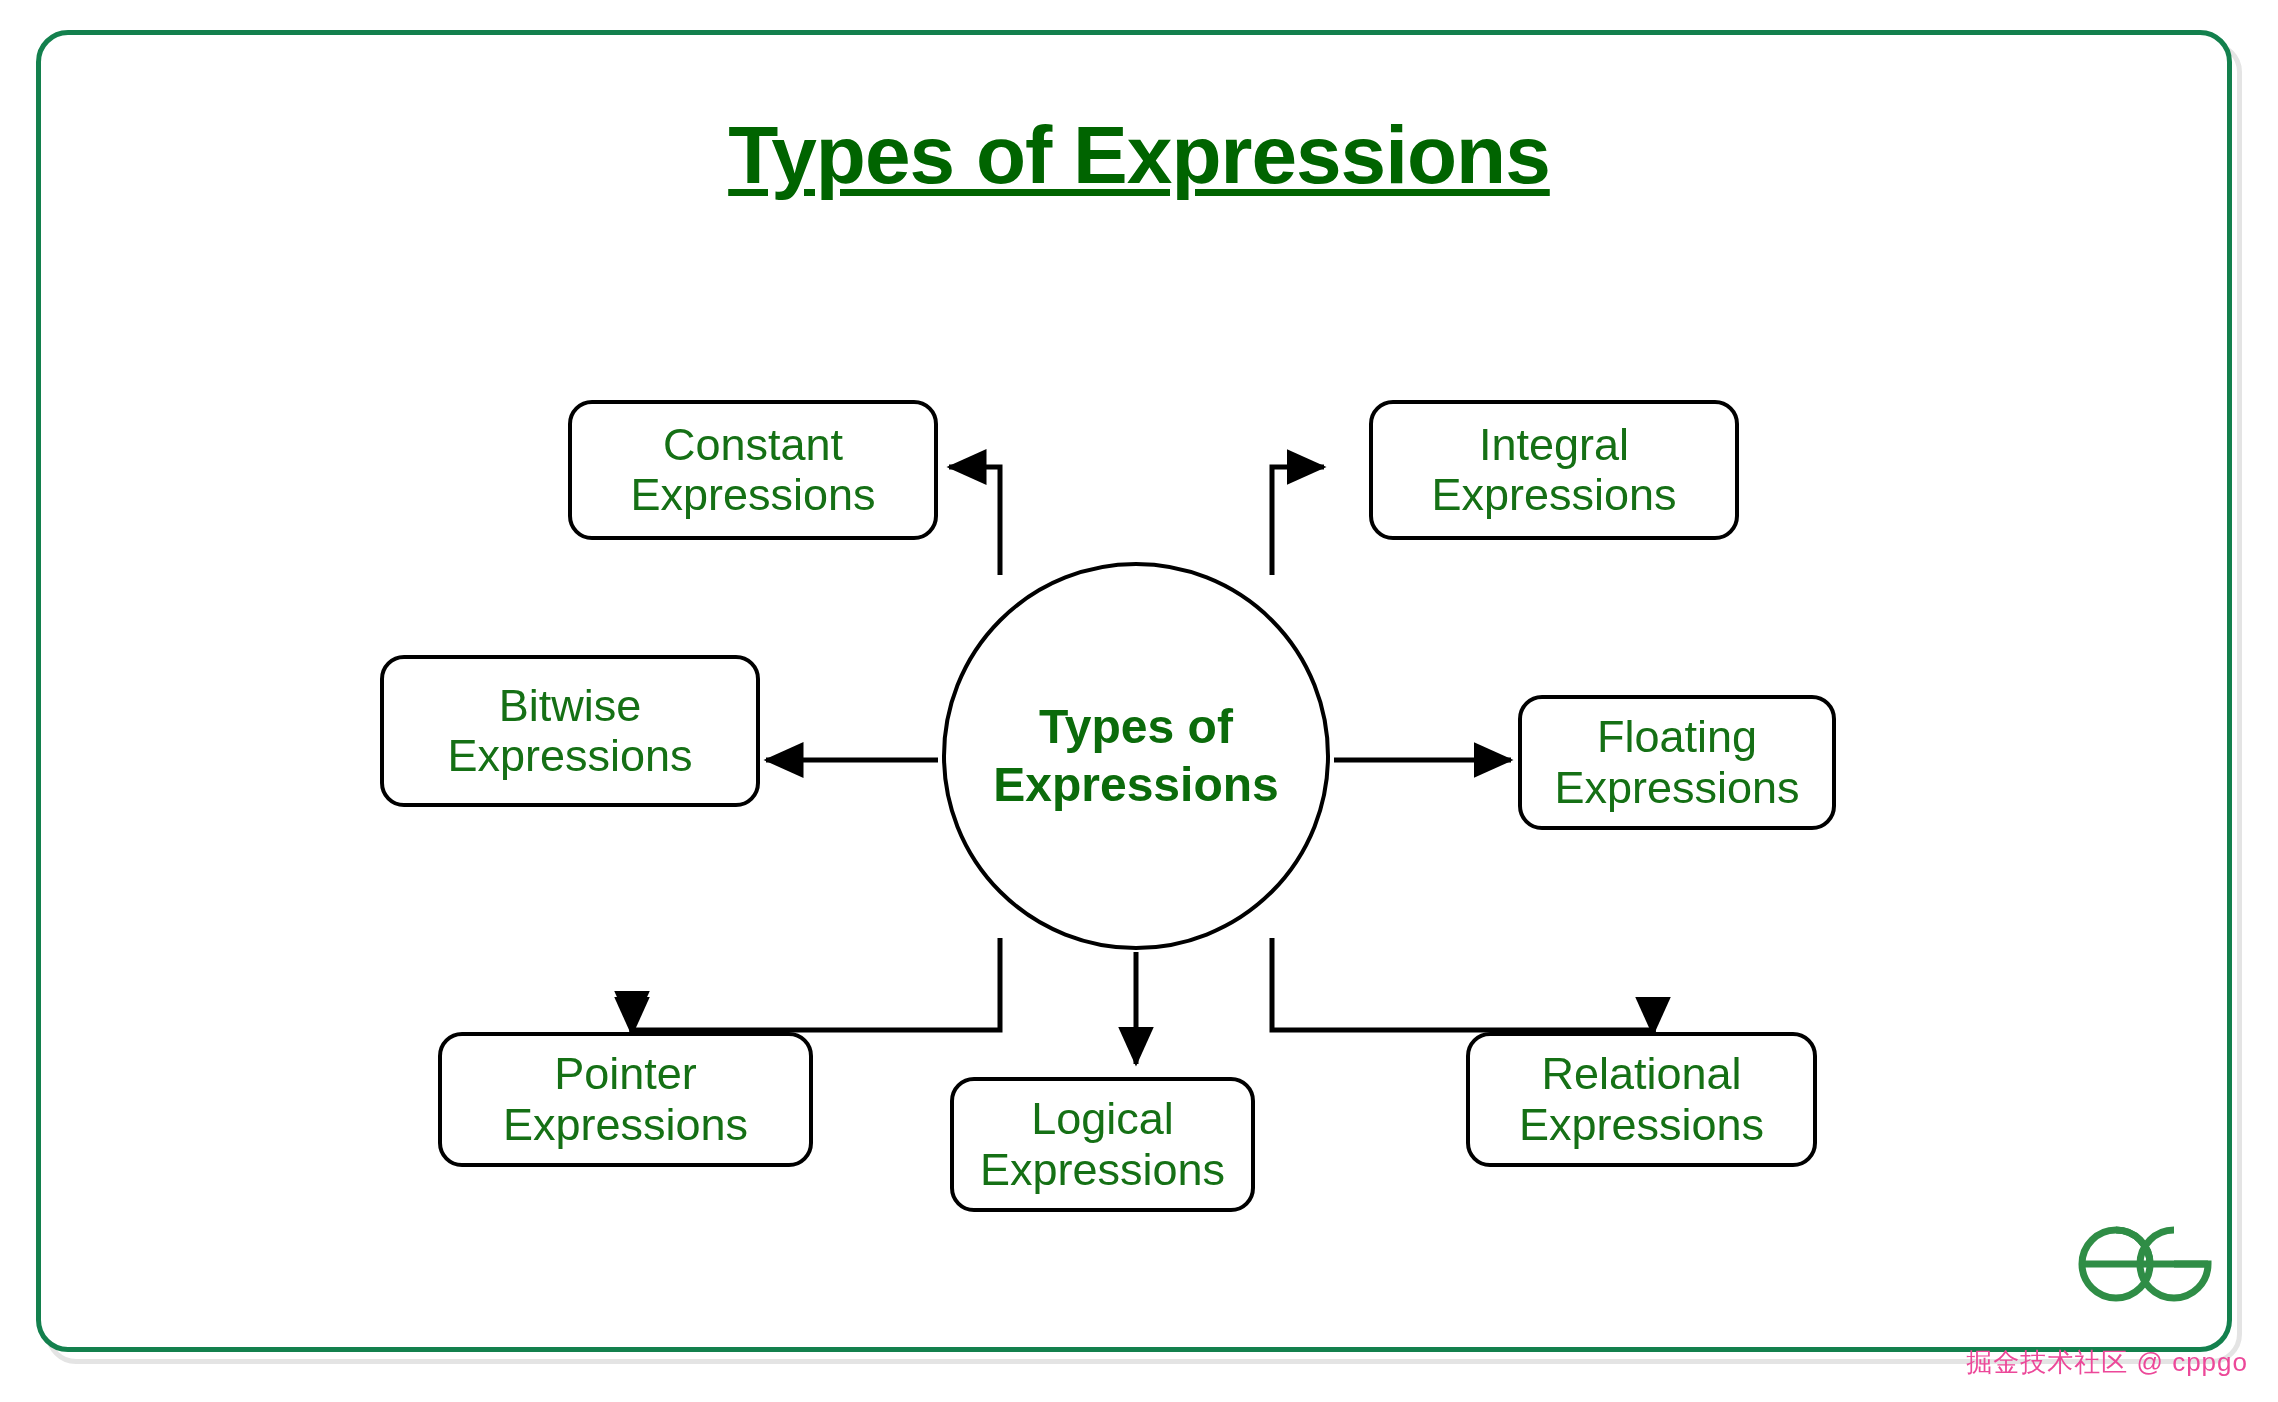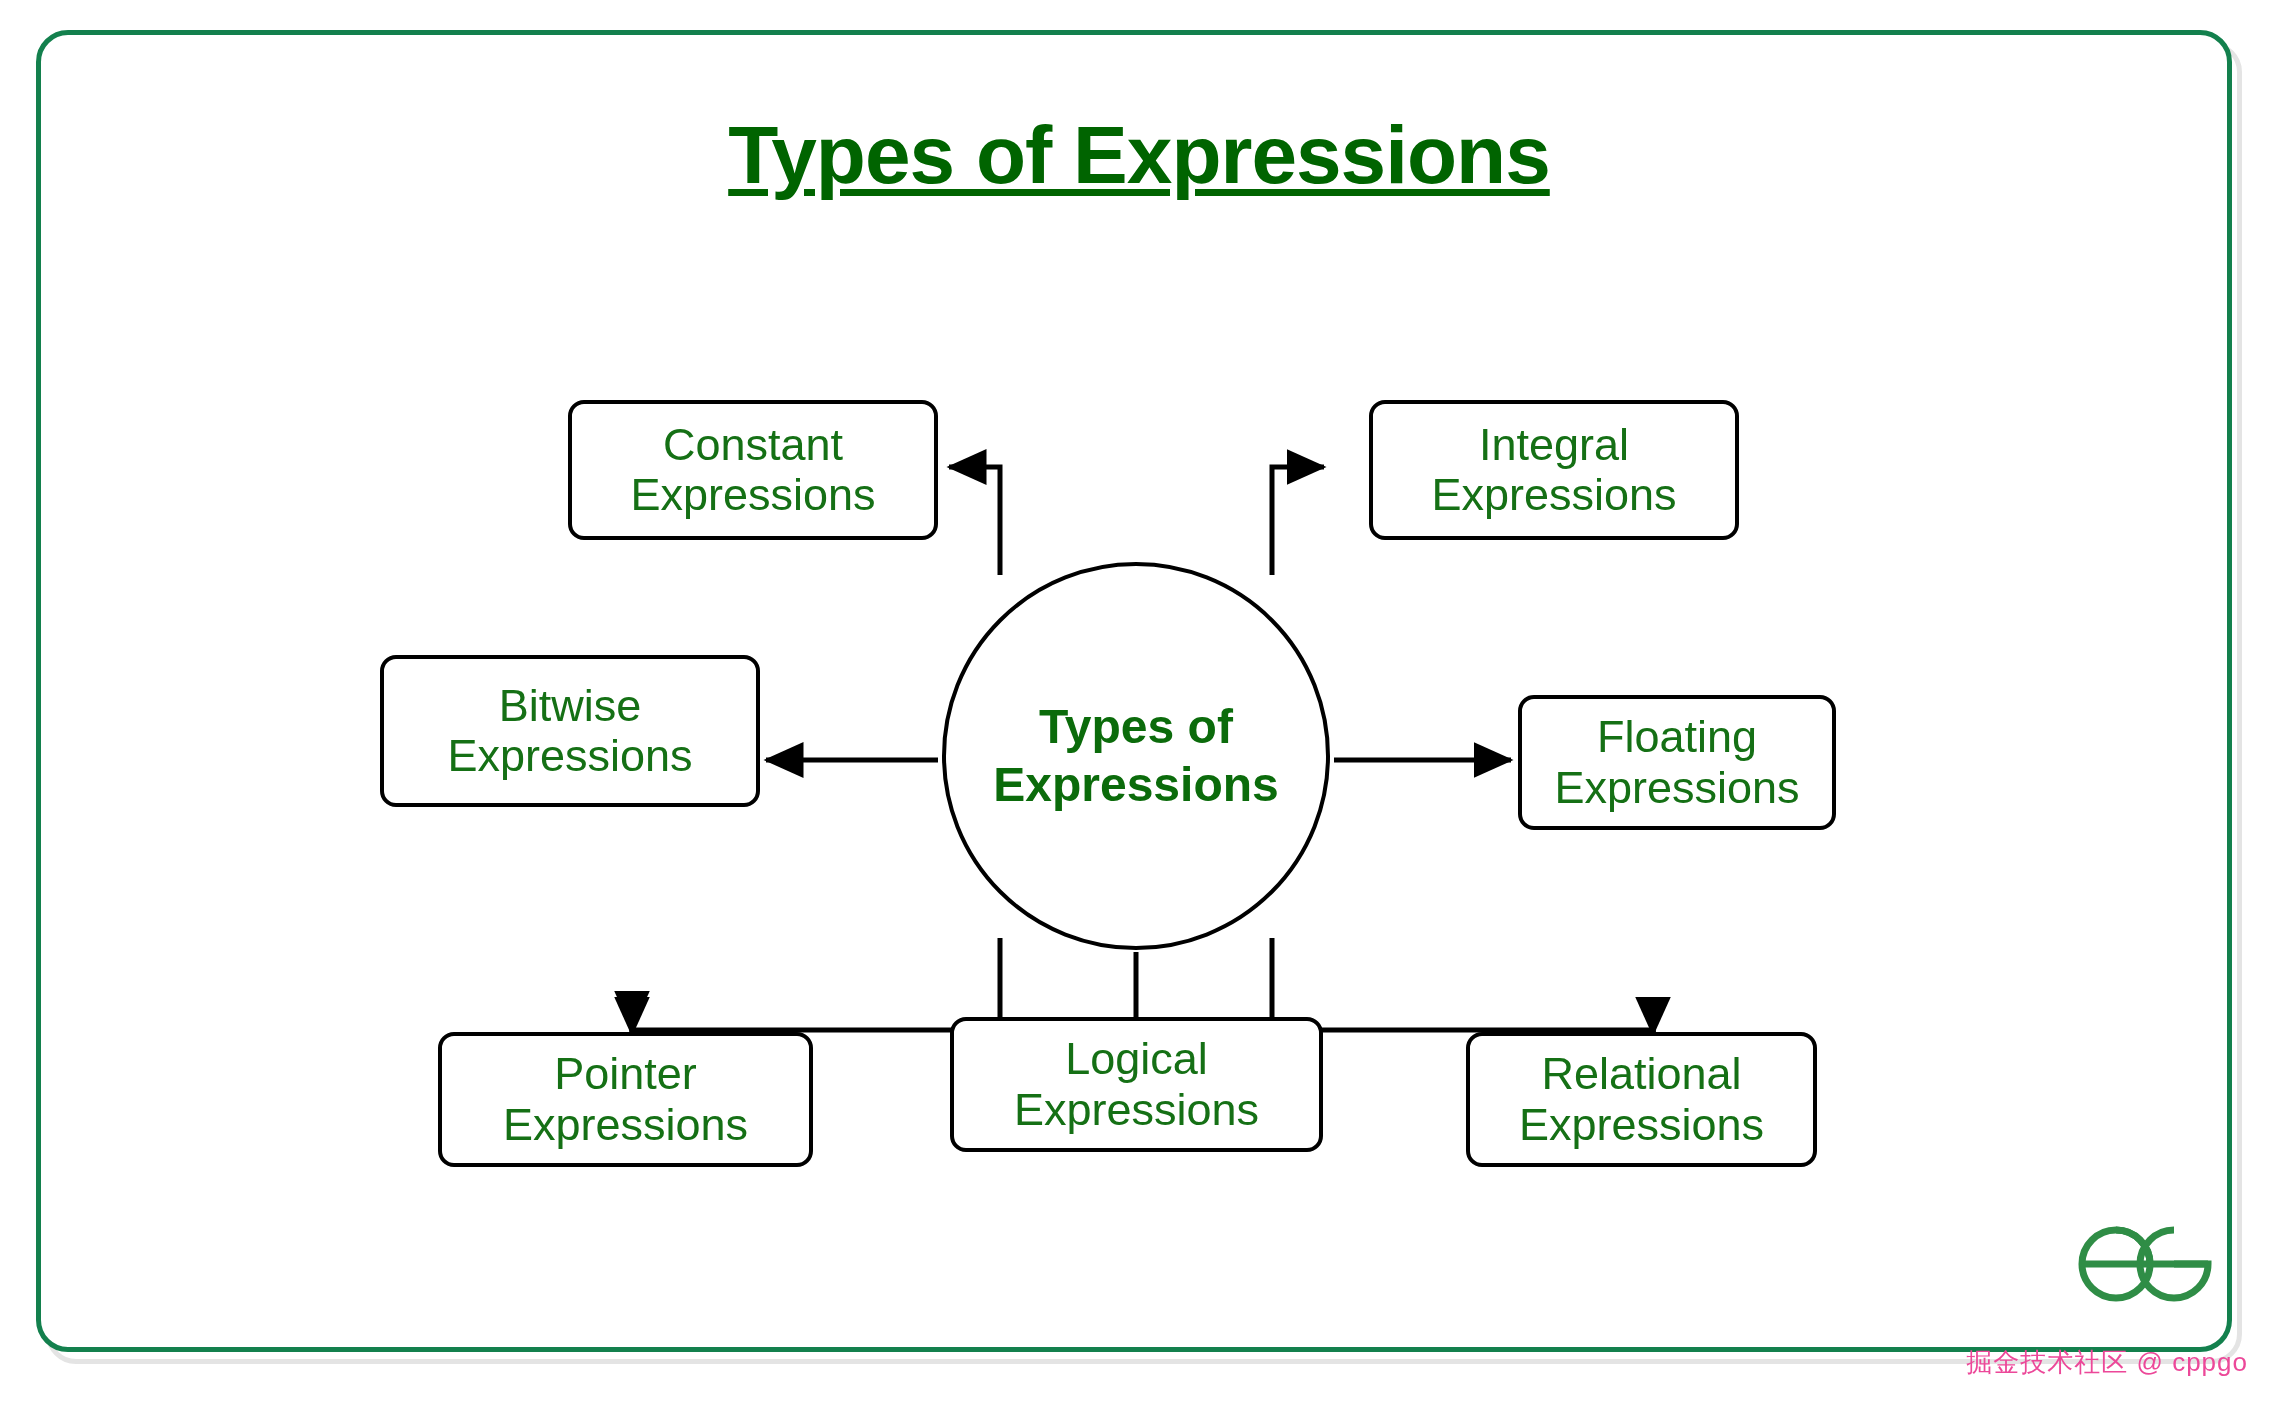--- a/index.html
+++ b/index.html
@@ -60,21 +60,21 @@
     left: 0;
     top: 0;
     width: 2278px;
     height: 1402px;
   }
   #diagram svg { display: block; }
 
   .node-box {
     position: absolute;
     border: 4px solid #000000;
-    border-radius: 16px;
+    border-radius: 24px;
     background: #ffffff;
     box-sizing: border-box;
     display: flex;
     align-items: center;
     justify-content: center;
     color: #157015;
     font-size: 45px;
     line-height: 1.12;
     text-align: center;
     z-index: 3;
@@ -186,21 +186,21 @@
   </div>
 </div>
 
 <div class="node-box" id="node-pointer" style="left:438px; top:1032px; width:375px; height:135px;text-align:center;">
   <div>
     <span>Pointer</span>
     <span>Expressions</span>
   </div>
 </div>
 
-<div class="node-box" id="node-logical" style="left:950px; top:1017px; width:373px; height:135px;">
+<div class="node-box" id="node-logical" style="left:950px; top:1077px; width:305px; height:135px;">
   <div>
     <span>Logical</span>
     <span>Expressions</span>
   </div>
 </div>
 
 <div class="node-box" id="node-relational" style="left:1466px; top:1032px; width:351px; height:135px;">
   <div>
     <span>Relational</span>
     <span>Expressions</span>

